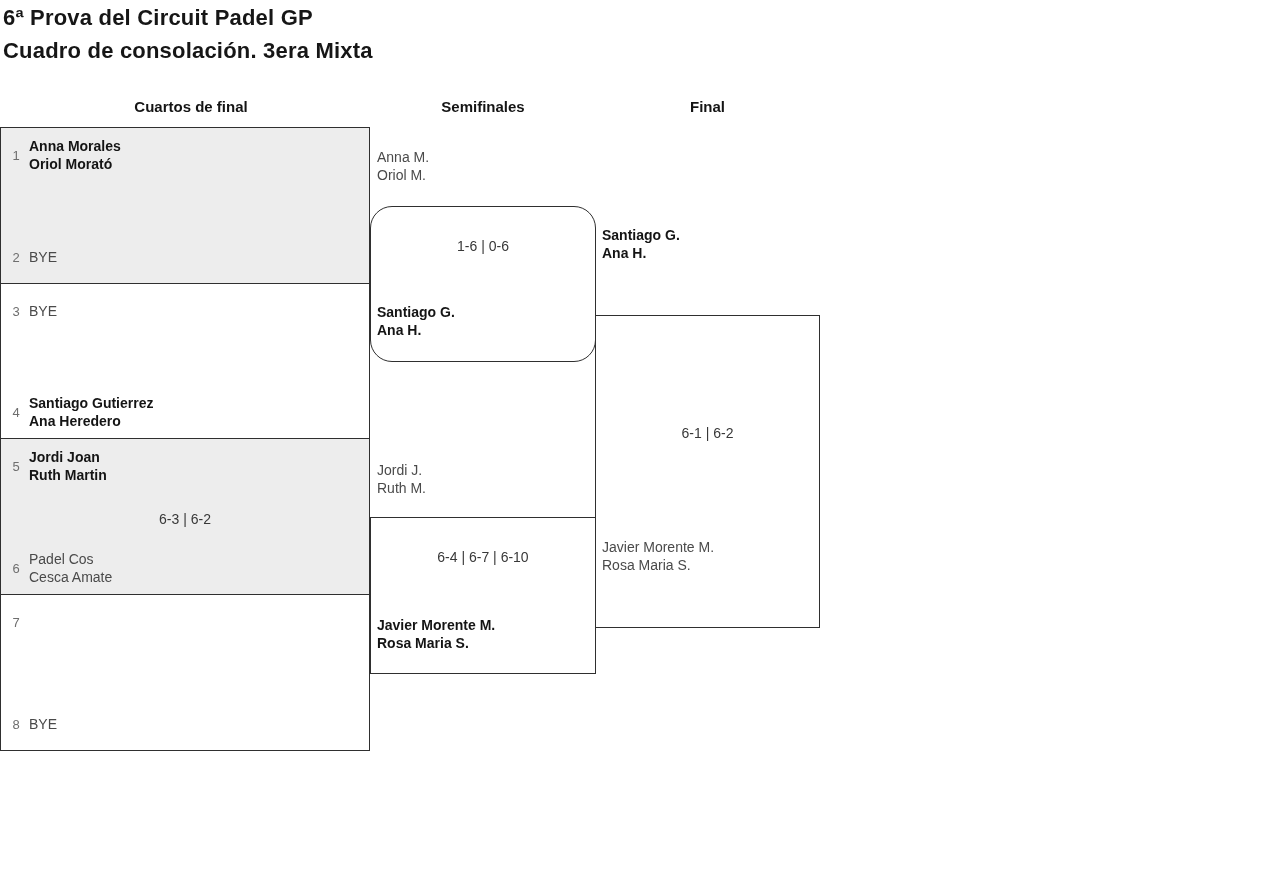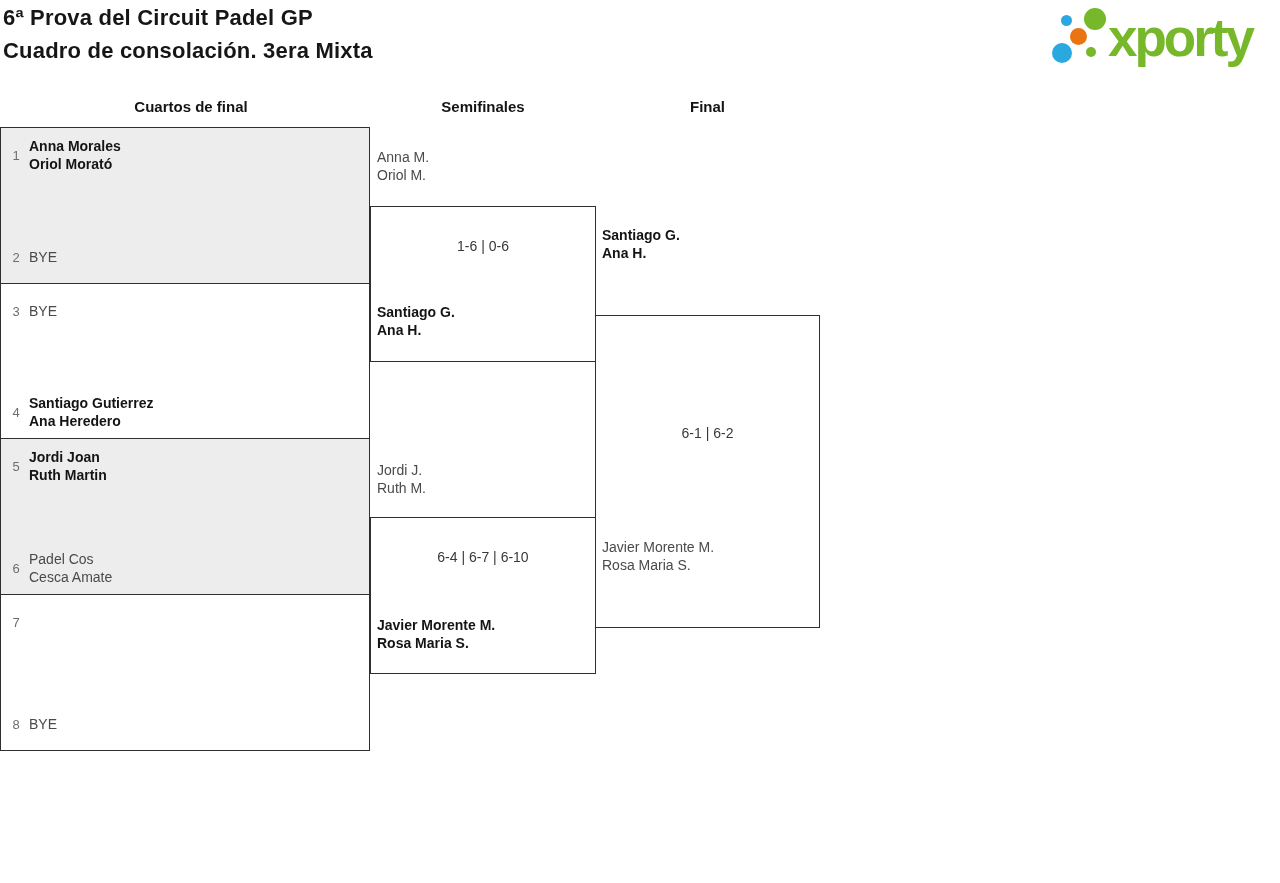--- a/index.html
+++ b/index.html
@@ -23,21 +23,21 @@
   .rl-qf{left:6px;width:370px;}
   .rl-sf{left:370px;width:226px;}
   .rl-final{left:595px;width:225px;}
   
   .match{position:absolute;border:1px solid #2f2f2f;box-sizing:border-box;background:#fff;}
   .match.shaded{background:#ededed;}
   .m-qf1{left:0;top:127px;width:370px;height:157px;}
   .m-qf2{left:0;top:283px;width:370px;height:156px;}
   .m-qf3{left:0;top:438px;width:370px;height:157px;}
   .m-qf4{left:0;top:594px;width:370px;height:157px;}
-  .m-sf1{left:370px;top:206px;width:226px;height:156px;}
+  .m-sf1{left:370px;top:206px;width:226px;height:156px;border-radius:22px;}
   .m-sf2{left:370px;top:517px;width:226px;height:157px;}
   .m-final{left:595px;top:283px;width:225px;height:313px;margin-top:32px;}
   
   .entry{position:absolute;left:8px;right:8px;display:flex;align-items:center;min-height:36px;gap:6px;}
   .entry.pos-top{top:9px;}
   .entry.pos-bottom{bottom:8px;}
   .seed{flex:none;width:14px;text-align:center;font-size:13px;color:#6e6e6e;}
   .names{font-size:14px;line-height:18px;color:#4a4a4a;}
   .nline{display:block;}
   .entry.winner .names{font-weight:700;color:#141414;}
@@ -59,28 +59,20 @@
 </head>
 <body>
 
 <div class="page">
 
   <div class="title">
     <div>6ª Prova del Circuit Padel GP</div>
     <div>Cuadro de consolación. 3era Mixta</div>
   </div>
 
-  <a class="logo">
-    <span class="dot d-blue-sm"></span>
-    <span class="dot d-green-lg"></span>
-    <span class="dot d-orange"></span>
-    <span class="dot d-blue-lg"></span>
-    <span class="dot d-green-sm"></span>
-    <span class="logo-text">xporty</span>
-  </a>
 
   <div class="round-label rl-qf">Cuartos de final</div>
   <div class="round-label rl-sf">Semifinales</div>
   <div class="round-label rl-final">Final</div>
 
   <div class="match shaded m-qf1">
     <div class="entry pos-top winner">
       <span class="seed">1</span>
       <span class="names">
         <span class="nline">Anna Morales</span>
@@ -116,20 +108,21 @@
   </div>
 
   <div class="match shaded m-qf3">
     <div class="entry pos-top winner">
       <span class="seed">5</span>
       <span class="names">
         <span class="nline">Jordi Joan</span>
         <span class="nline">Ruth Martin</span>
       </span>
     </div>
+    <div class="score score-qf">6-3 | 6-2</div>
     <div class="entry pos-bottom">
       <span class="seed">6</span>
       <span class="names">
         <span class="nline">Padel Cos</span>
         <span class="nline">Cesca Amate</span>
       </span>
     </div>
   </div>
 
   <div class="match m-qf4">

